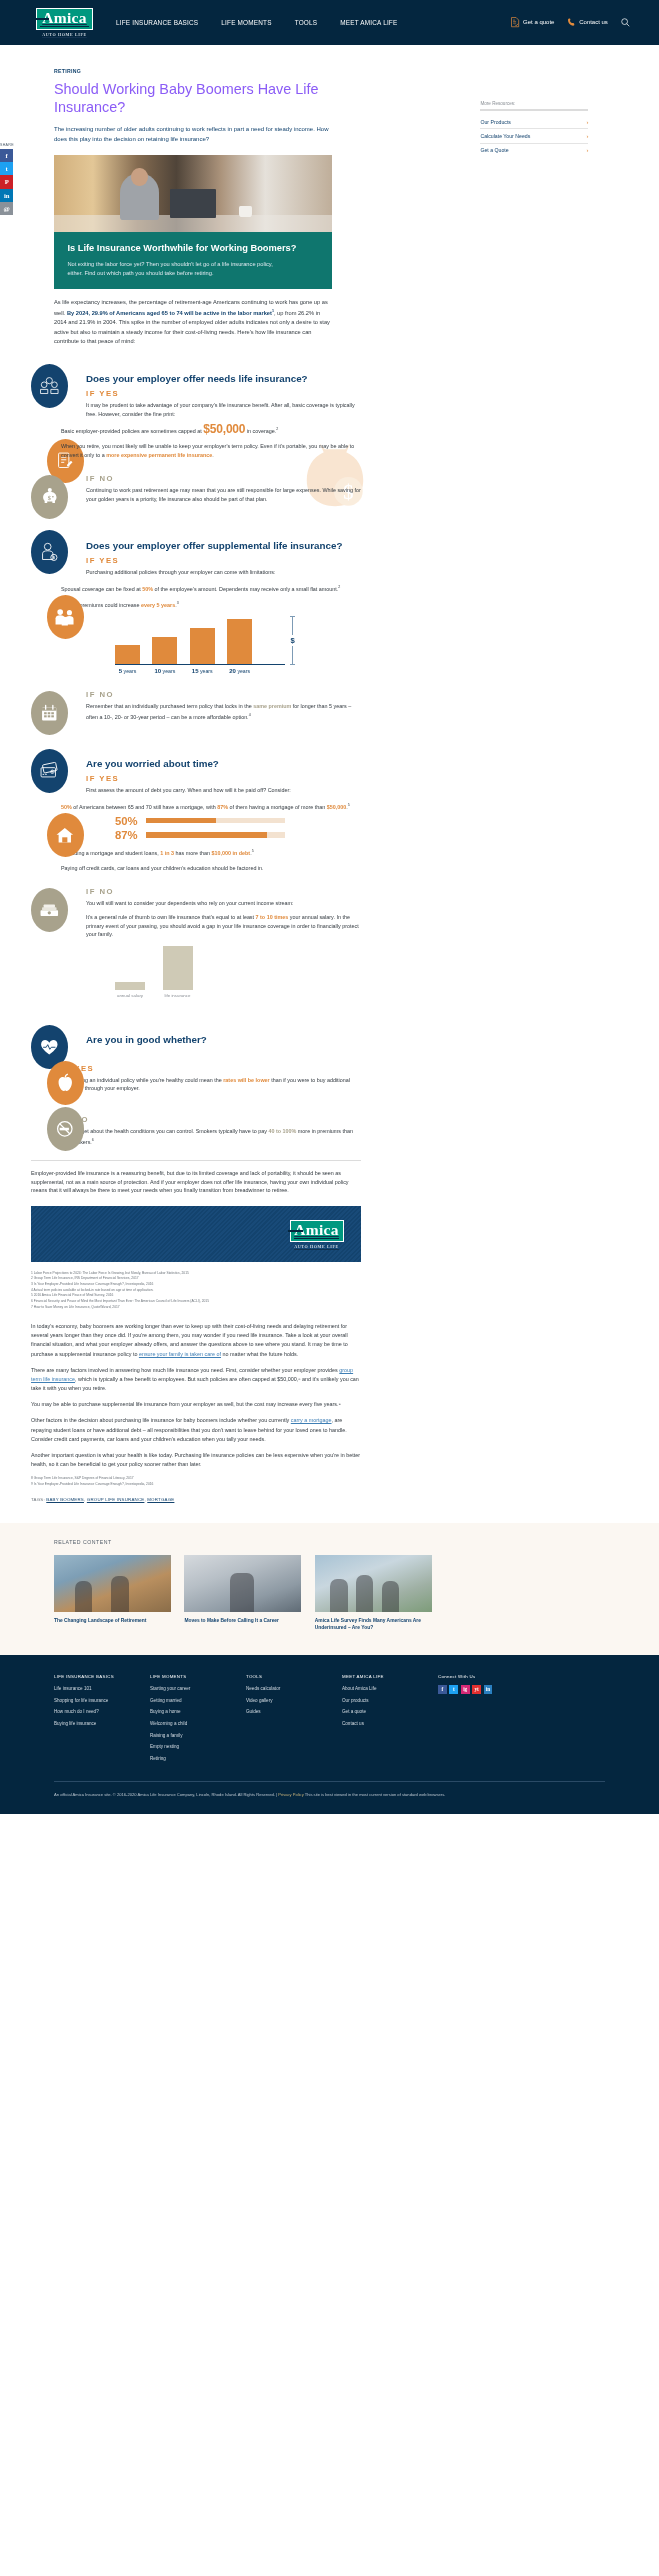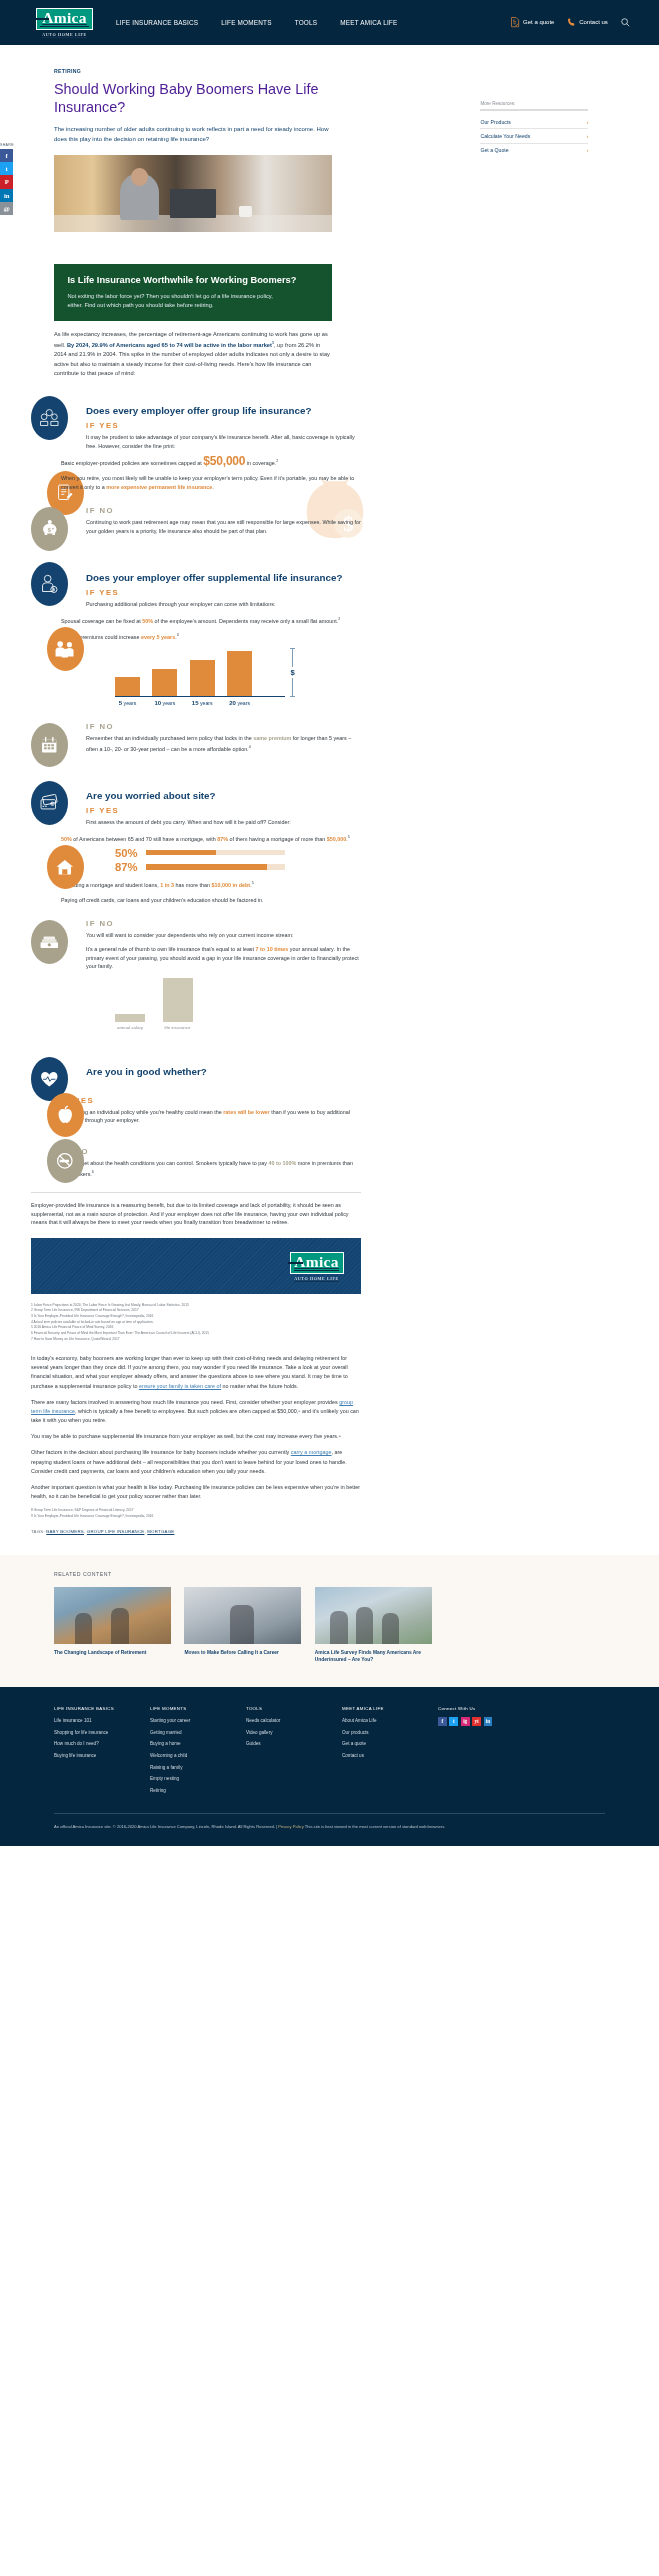--- a/index.html
+++ b/index.html
@@ -58,21 +58,21 @@
   .sb-fb { background:#3b5998; }
   .sb-tw { background:#1da1f2; }
   .sb-pi { background:#cb2027; }
   .sb-li { background:#0077b5; }
   .sb-em { background:#8a9199; }
   
   .page { position:relative; }
   .article-wrap { display:flex; padding:0 29px 0 0; }
   .article { width:412px; margin-left:54px; padding-top:23px; }
   .eyebrow { color:#13436e; font-size:5.2px; font-weight:bold; letter-spacing:0.3px; margin-bottom:7.2px; }
-  h1.title { color:#4c1d95; font-size:14.4px; line-height:17.5px; font-weight:normal; max-width:278px; margin-bottom:9.3px; }
+  h1.title { color:#8b5cf6; font-size:14.4px; line-height:17.5px; font-weight:normal; max-width:278px; margin-bottom:9.3px; }
   .lede { font-size:6px; line-height:9.3px; color:#13436e; max-width:278px; margin-bottom:11.3px; }
   
   .sidebar { width:108px; margin-left:14.4px; padding-top:56px; }
   .sb-title { color:#8a8f95; font-size:4.6px; margin-bottom:2.6px; }
   .sb-rule { height:2.1px; background:#dcdcdc; margin-bottom:4.6px; }
   .sb-item {
     display:flex; align-items:center; justify-content:space-between;
     border-bottom:0.5px solid #e4e4e4; padding:3.6px 0; font-size:5.2px; color:#13436e;
   }
   .sb-item:last-child { border-bottom:none; }
@@ -91,21 +91,21 @@
     background:
       linear-gradient(90deg, rgba(200,160,100,.85) 0%, rgba(220,185,125,.8) 14%,
       rgba(120,92,62,.9) 30%, rgba(70,58,46,.95) 44%, rgba(150,120,90,.8) 60%,
       rgba(225,220,212,.85) 76%, rgba(180,160,136,.85) 100%);
   }
   .hero-photo .desk { position:absolute; left:0; right:0; bottom:0; height:17.5px; background:rgba(235,232,226,.55); }
   .hero-photo .laptop { position:absolute; left:116px; bottom:14.4px; width:46px; height:29px; background:#3c4148; border-radius:1px; }
   .hero-photo .person { position:absolute; left:66px; bottom:12.4px; width:39px; height:47px; background:#9fa3a8; border-radius:19.6px 19.6px 3.1px 3.1px; }
   .hero-photo .head { position:absolute; left:77px; bottom:46px; width:16.5px; height:18.5px; background:#c8a083; border-radius:50%; }
   .hero-photo .cup { position:absolute; left:185px; bottom:15.5px; width:13.4px; height:11.3px; background:#f2f0ec; border-radius:1.5px 1.5px 3.1px 3.1px; }
-  .hero-caption { background:#14532d; color:#fff; padding:9.8px 13.4px 11.3px 13.4px;margin-top:32px; }
+  .hero-caption { background:#0f766e; color:#fff; padding:9.8px 13.4px 11.3px 13.4px; }
   .hero-caption h2 { font-size:9.3px; line-height:12.4px; font-weight:bold; margin-bottom:5.2px; }
   .hero-caption p { font-size:5.7px; line-height:8.8px; color:#dfe8ef; max-width:216px; }
   
   .bodycopy { max-width:278px; font-size:5.7px; line-height:9.3px; color:#333a40; margin:9.3px 0 0 0; }
   .bodycopy b { color:#13436e; }
   
   .info { width:330px; margin:17.5px 0 0 31px; position:relative; }
   .info-sec { position:relative; margin-bottom:13.4px; }
   .bubble {
     width:37px; height:44px; border-radius:50%; display:flex; align-items:center; justify-content:center;
@@ -300,21 +300,21 @@
 
     <div class="info-sec">
       <div class="bubble blue">
         <svg width="20.6" height="19.6" viewBox="0 0 40 38">
             <circle cx="20" cy="9" r="6" fill="none" stroke="#fff" stroke-width="1.6"></circle>
             <circle cx="10" cy="17" r="5.5" fill="none" stroke="#fff" stroke-width="1.6"></circle>
             <circle cx="30" cy="17" r="5.5" fill="none" stroke="#fff" stroke-width="1.6"></circle>
             <path d="M3 34v-8h14v8zM23 34v-8h14v8z" fill="none" stroke="#fff" stroke-width="1.6"></path>
           </svg>
       </div>
-      <div class="q-head">Does every employer offer group life insurance?</div>
+      <div class="q-head">Does your employer offer needs life insurance?</div>
       <div class="info-body">
         <div class="yesno yes">IF YES</div>
         <div>It may be prudent to take advantage of your company's life insurance benefit. After all, basic coverage is typically free. However, consider the fine print:</div>
       </div>
       <div style="position:relative;">
         <div class="bubble orange" style="top:14.4px; left:15.5px;">
           <svg width="17.5" height="19.6" viewBox="0 0 34 38">
               <rect x="5" y="4" width="20" height="28" rx="2" fill="none" stroke="#fff" stroke-width="1.8"></rect>
               <path d="M10 12h10M10 17h10M10 22h6" stroke="#fff" stroke-width="1.8"></path>
               <path d="M22 26l7-7 3 3-7 7-4 1z" fill="#fff"></path>
@@ -430,21 +430,21 @@
     <div class="info-sec" style="margin-top:27px;">
       <div class="bubble blue">
         <svg width="20.6" height="17.5" viewBox="0 0 40 34">
             <rect x="8" y="3" width="26" height="16" rx="2" transform="rotate(-12 21 11)" fill="none" stroke="#fff" stroke-width="1.7"></rect>
             <rect x="4" y="11" width="28" height="18" rx="2" fill="none" stroke="#fff" stroke-width="1.7"></rect>
             <path d="M7 24h8" stroke="#fff" stroke-width="1.8" stroke-dasharray="3 2"></path>
             <circle cx="26" cy="19" r="3.4" fill="none" stroke="#fff" stroke-width="1.4"></circle>
             <text x="26" y="22" font-size="6" fill="#fff" text-anchor="middle" font-family="Liberation Serif, serif">$</text>
           </svg>
       </div>
-      <div class="q-head">Are you worried about site?</div>
+      <div class="q-head">Are you worried about time?</div>
       <div class="info-body">
         <div class="yesno yes">IF YES</div>
         <div>First assess the amount of debt you carry. When and how will it be paid off? Consider:</div>
       </div>
       <div style="position:relative;">
         <div class="bubble orange" style="top:12.4px; left:15.5px;">
           <svg width="19.6" height="18.5" viewBox="0 0 38 36">
               <path d="M19 4L3 17h4v15h24V17h4z" fill="#fff"></path>
               <rect x="14" y="22" width="10" height="10" fill="#e08a3c"></rect>
             </svg>

